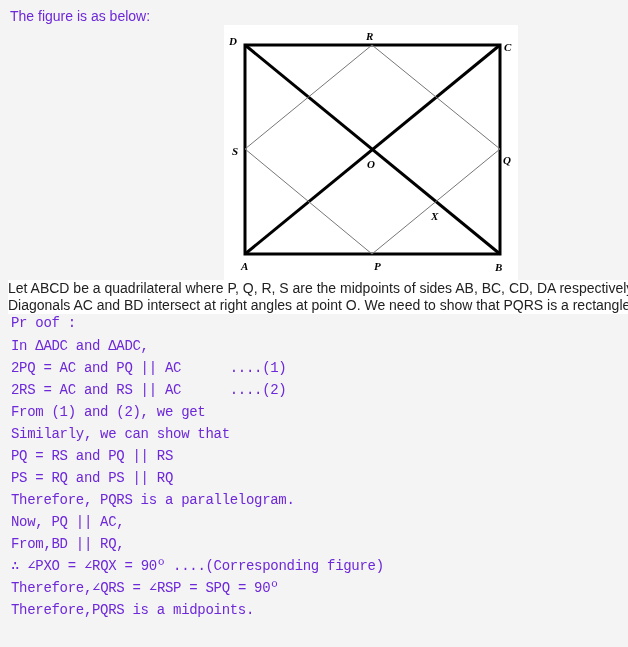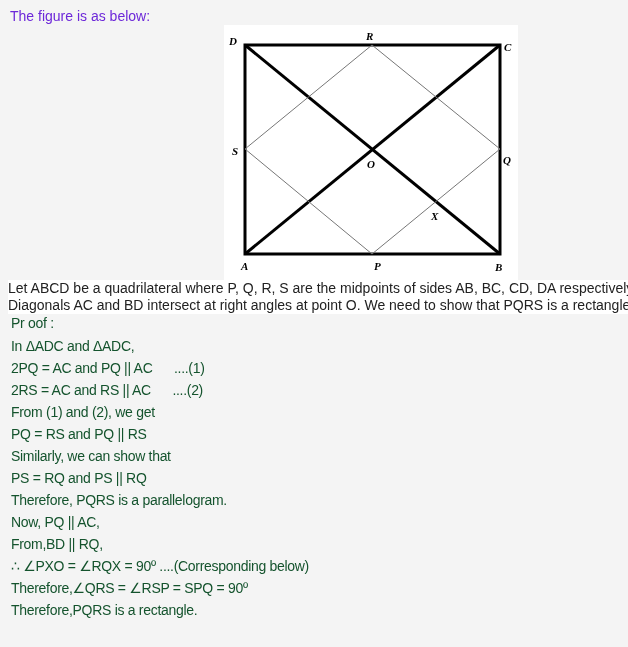--- a/index.html
+++ b/index.html
@@ -10,22 +10,22 @@
   .intro { position:absolute; left:10px; top:8px; font-size:14px; color:#6d28d9; }
   .figure {
     position:absolute; left:224px; top:25px; width:294px; height:255px; background:#fff;
   }
   .figure svg { display:block; }
   .statement {
     position:absolute; left:8px; top:280px; background:#fff; font-size:14px; line-height:17px; color:#222;
   }
   .statement div { white-space:nowrap; }
   .proof {
-    position:absolute; left:11px; top:314px; font-family:Liberation Sans, sans-serif; font-size:14px;
-    line-height:22px; color:#14532d; letter-spacing:-0.3px;
+    position:absolute; left:11px; top:314px; font-family:Liberation Mono, monospace; font-size:14px;
+    line-height:22px; color:#6d28d9; letter-spacing:-0.3px;
   }
   .proof div { white-space:pre; }
 </style>
 </head>
 <body>
 
 <div class="intro">The figure is as below:</div>
 
 <div class="figure">
   <svg width="294" height="255" viewBox="0 0 294 255">
@@ -57,22 +57,22 @@
   <div>Let ABCD be a quadrilateral where P, Q, R, S are the midpoints of sides AB, BC, CD, DA respectively.</div>
   <div>Diagonals AC and BD intersect at right angles at point O. We need to show that PQRS is a rectangle</div>
 </div>
 
 <div class="proof">
   <div style="line-height:18px;margin-bottom:3px">Pr oof :</div>
   <div>In ΔADC and ΔADC,</div>
   <div>2PQ = AC and PQ || AC      ....(1)</div>
   <div>2RS = AC and RS || AC      ....(2)</div>
   <div>From (1) and (2), we get</div>
+  <div>Similarly, we can show that</div>
   <div>PQ = RS and PQ || RS</div>
-  <div>Similarly, we can show that</div>
   <div>PS = RQ and PS || RQ</div>
   <div>Therefore, PQRS is a parallelogram.</div>
   <div>Now, PQ || AC,</div>
   <div>From,BD || RQ,</div>
-  <div>∴ ∠PXO = ∠RQX = 90º ....(Corresponding below)</div>
+  <div>∴ ∠PXO = ∠RQX = 90º ....(Corresponding figure)</div>
   <div>Therefore,∠QRS = ∠RSP = SPQ = 90º</div>
-  <div>Therefore,PQRS is a rectangle.</div>
+  <div>Therefore,PQRS is a midpoints.</div>
 </div>
 
 </body></html>

